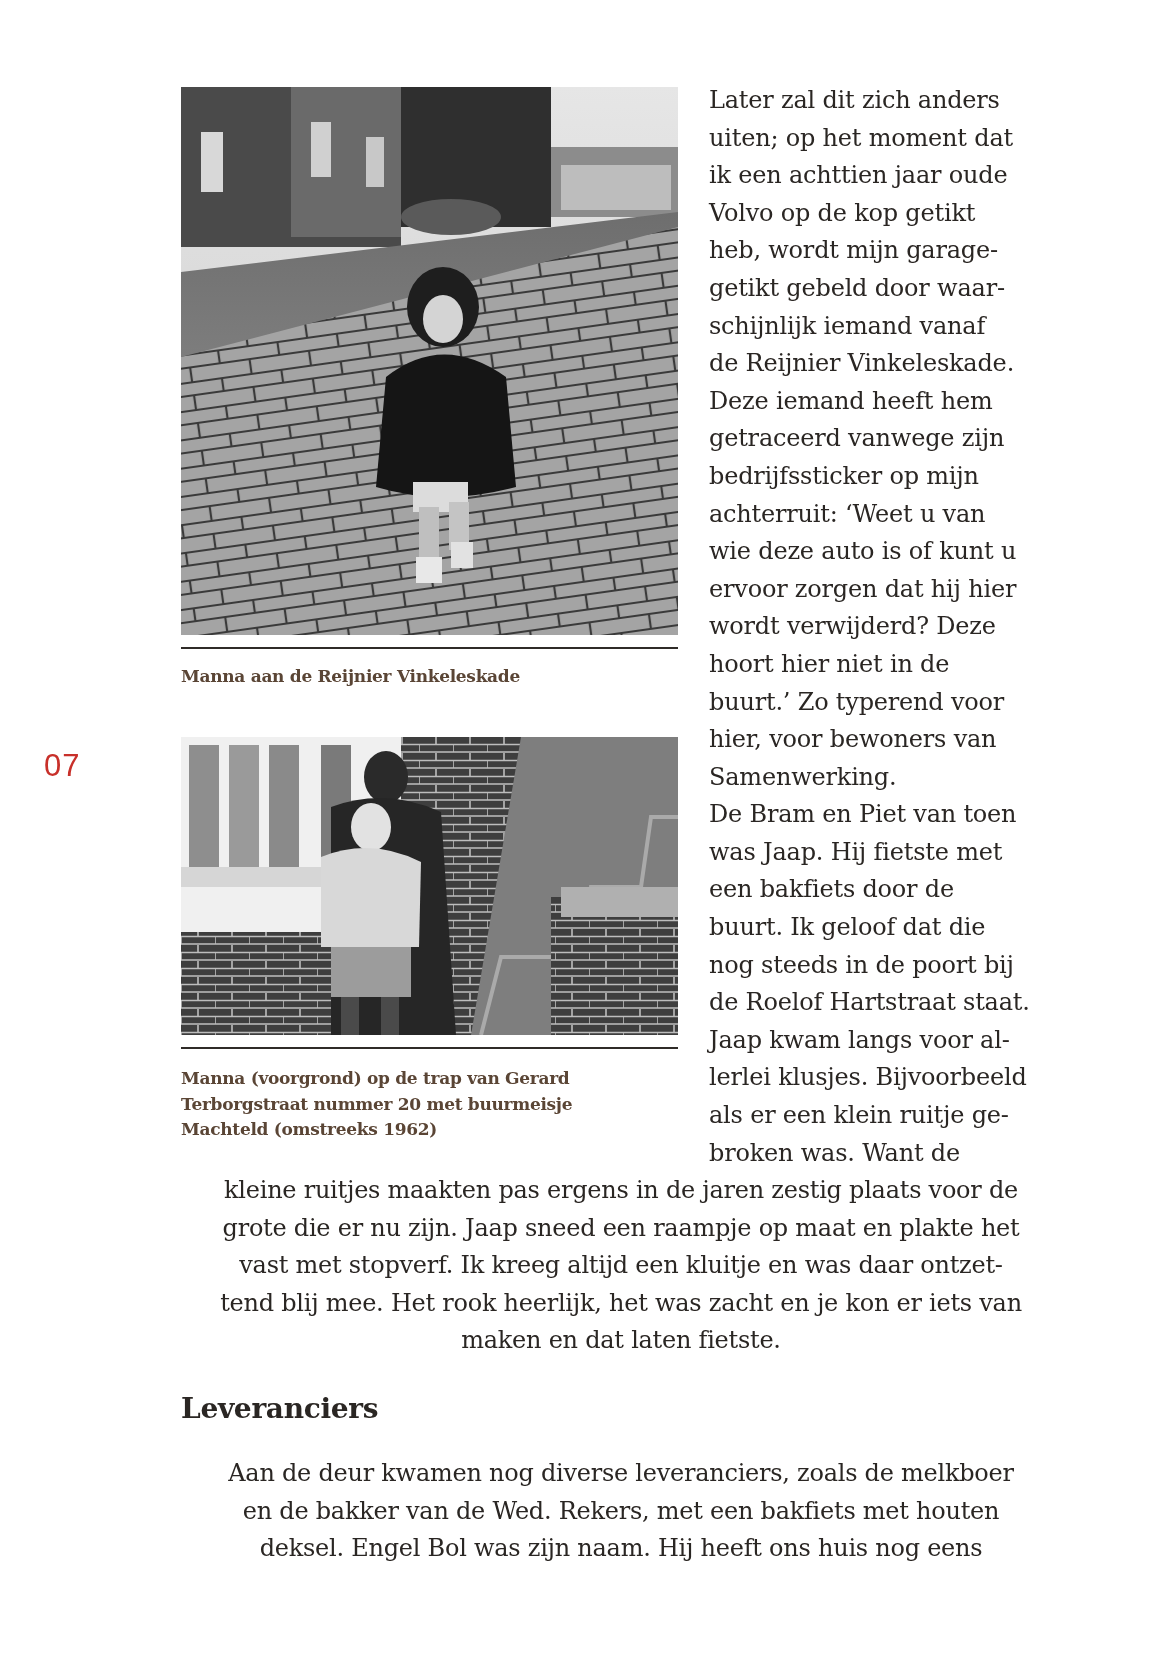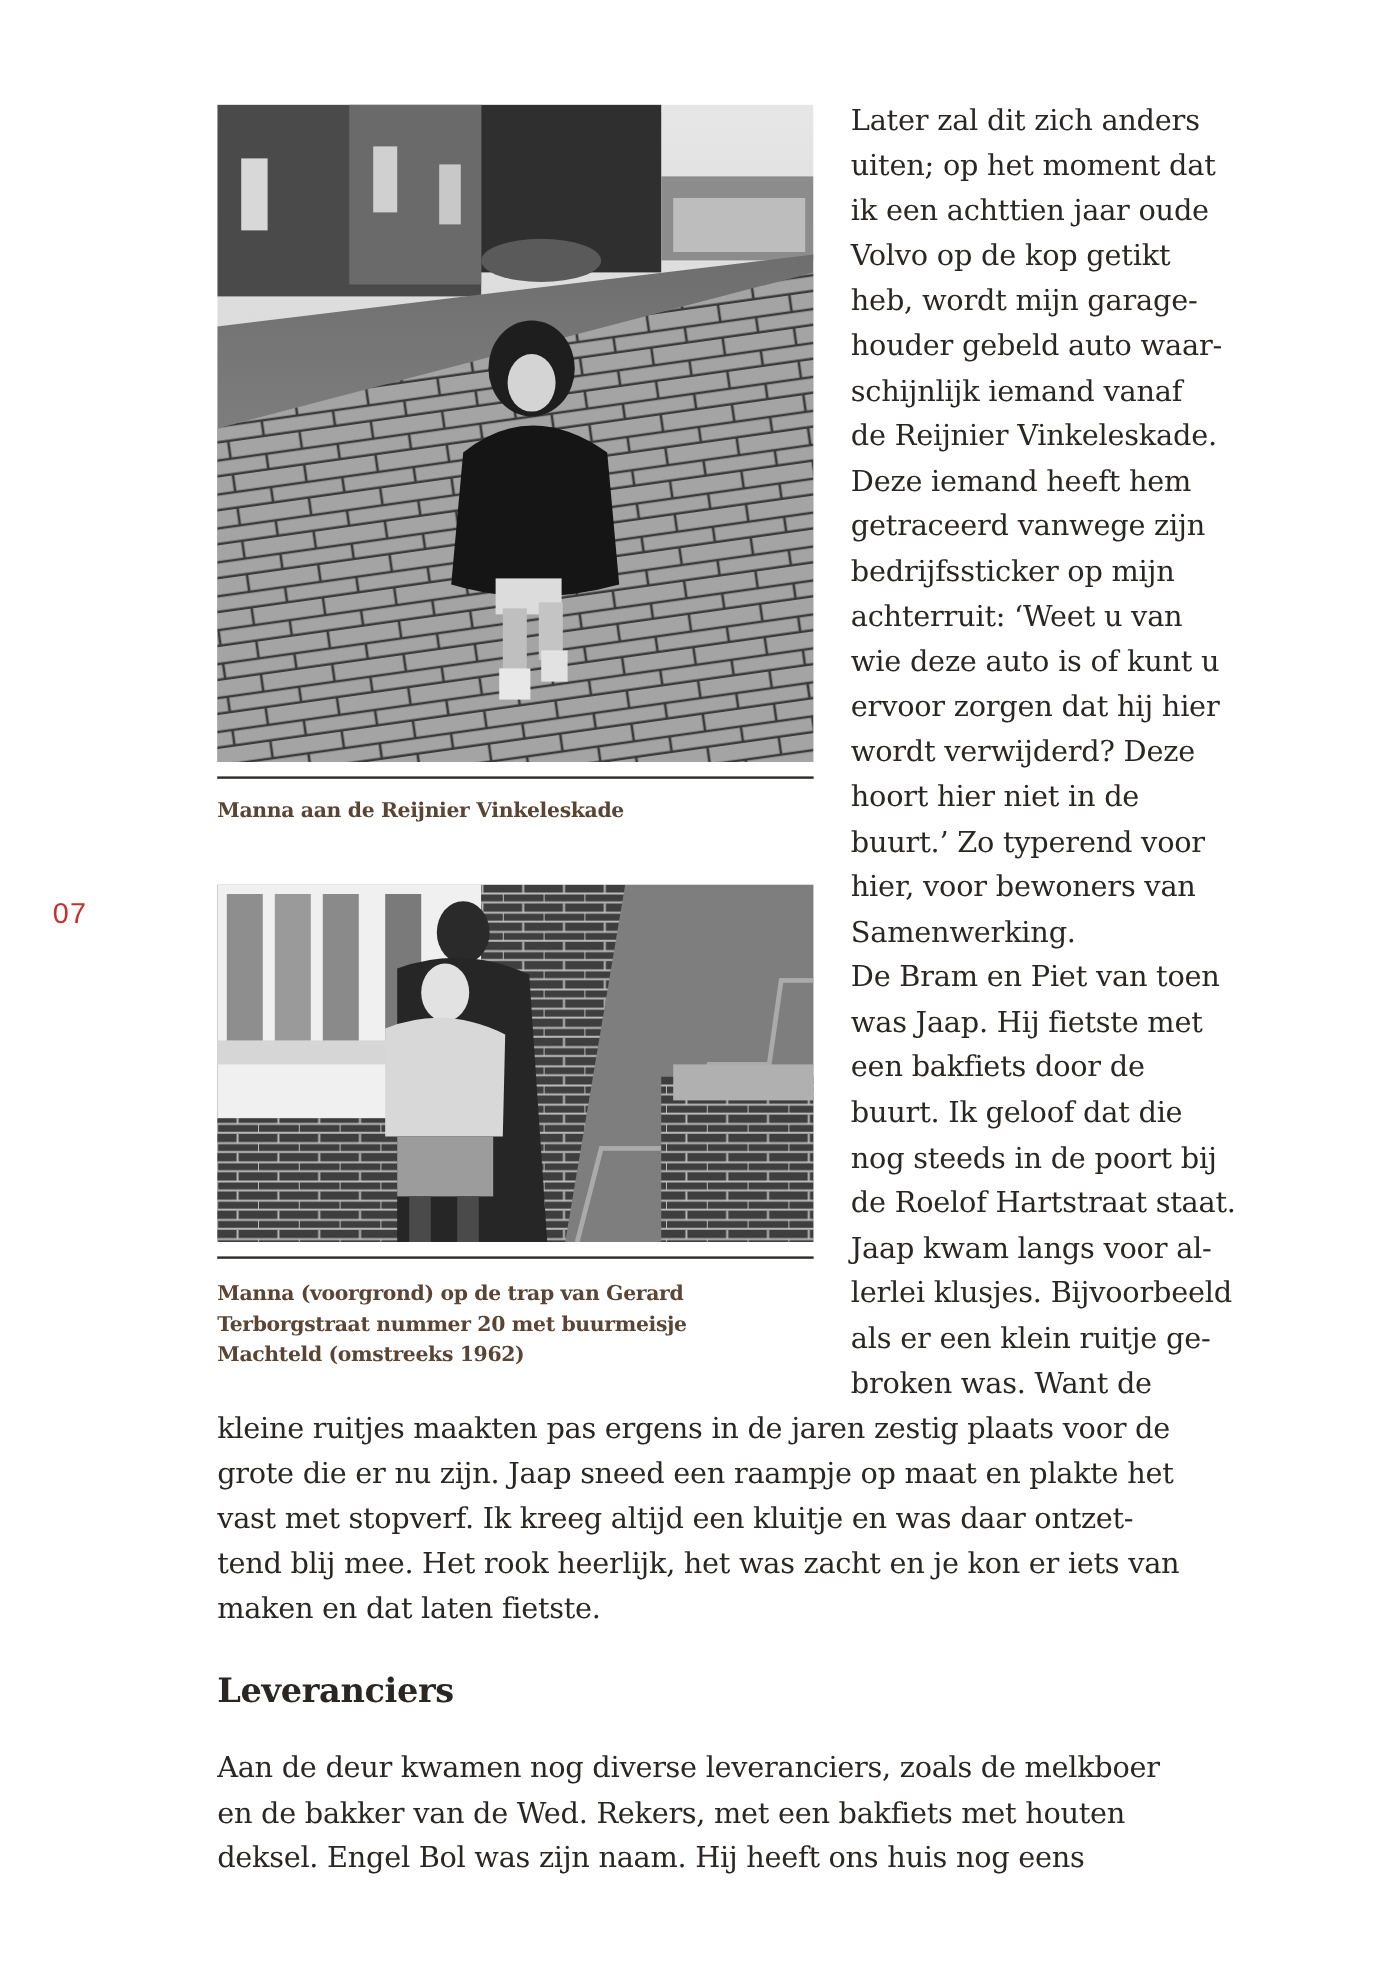--- a/index.html
+++ b/index.html
@@ -1,36 +1,36 @@
 <!DOCTYPE html>
 <html><head>
 <meta charset="utf-8">
 <style>
   html, body { margin: 0; padding: 0; background: #ffffff; }
   body { width: 1166px; height: 1654px; position: relative; overflow: hidden;
          font-family: "DejaVu Serif", serif; color: #2a2623; }
   .page-number { position: absolute; left: 44px; top: 748px; font-family: "Liberation Sans", sans-serif;
-         font-size: 24px; color: #c8302a; letter-spacing: 1px; }
+         font-size: 31px; color: #c8302a; letter-spacing: 1px; }
   .photo { position: absolute; overflow: hidden; }
   .photo svg { display: block; width: 100%; height: 100%; }
   #photo1 { left: 181px; top: 87px; width: 497px; height: 548px; }
   #photo2 { left: 181px; top: 737px; width: 497px; height: 298px; }
   .rule { position: absolute; left: 181px; width: 497px; height: 2px; background: #2f2b28; }
   #rule1 { top: 647px; }
   #rule2 { top: 1047px; }
   .caption { position: absolute; left: 181px; width: 500px; font-family: "DejaVu Serif", serif;
          font-weight: bold; font-size: 17px; line-height: 25.5px; color: #5a4535; letter-spacing: -0.3px; }
   #caption1 { top: 664px; }
   #caption2 { top: 1066px; }
   .col-text { position: absolute; left: 709px; width: 420px; font-size: 24px; line-height: 37.6px;
          color: #2a2623; letter-spacing: -0.2px; }
   .col-text div { white-space: nowrap; }
   #right-column { top: 82px; }
   .full-text { position: absolute; left: 181px; width: 880px; font-size: 24px; line-height: 37.6px;
-         color: #2a2623; letter-spacing: -0.25px; }
+         color: #2a2623; letter-spacing: -0.25px; text-align: center; }
   .full-text div { white-space: nowrap; }
   #full-paragraph { top: 1172px; }
   .heading { position: absolute; left: 181px; top: 1392px; font-size: 28px; font-weight: bold;
          color: #2a2623; letter-spacing: -0.3px; }
   #section-paragraph { top: 1431px; margin-top: 24px; }
 </style>
 </head>
 <body>
 
 <div class="page-number">07</div>
@@ -114,21 +114,21 @@
   <div>Terborgstraat nummer 20 met buurmeisje</div>
   <div>Machteld (omstreeks 1962)</div>
 </div>
 
 <div class="col-text" id="right-column">
     <div>Later zal dit zich anders</div>
     <div>uiten; op het moment dat</div>
     <div>ik een achttien jaar oude</div>
     <div>Volvo op de kop getikt</div>
     <div>heb, wordt mijn garage-</div>
-    <div>houder gebeld auto waar-</div>
+    <div>getikt gebeld door waar-</div>
     <div>schijnlijk iemand vanaf</div>
     <div>de Reijnier Vinkeleskade.</div>
     <div>Deze iemand heeft hem</div>
     <div>getraceerd vanwege zijn</div>
     <div>bedrijfssticker op mijn</div>
     <div>achterruit: ‘Weet u van</div>
     <div>wie deze auto is of kunt u</div>
     <div>ervoor zorgen dat hij hier</div>
     <div>wordt verwijderd? Deze</div>
     <div>hoort hier niet in de</div>

